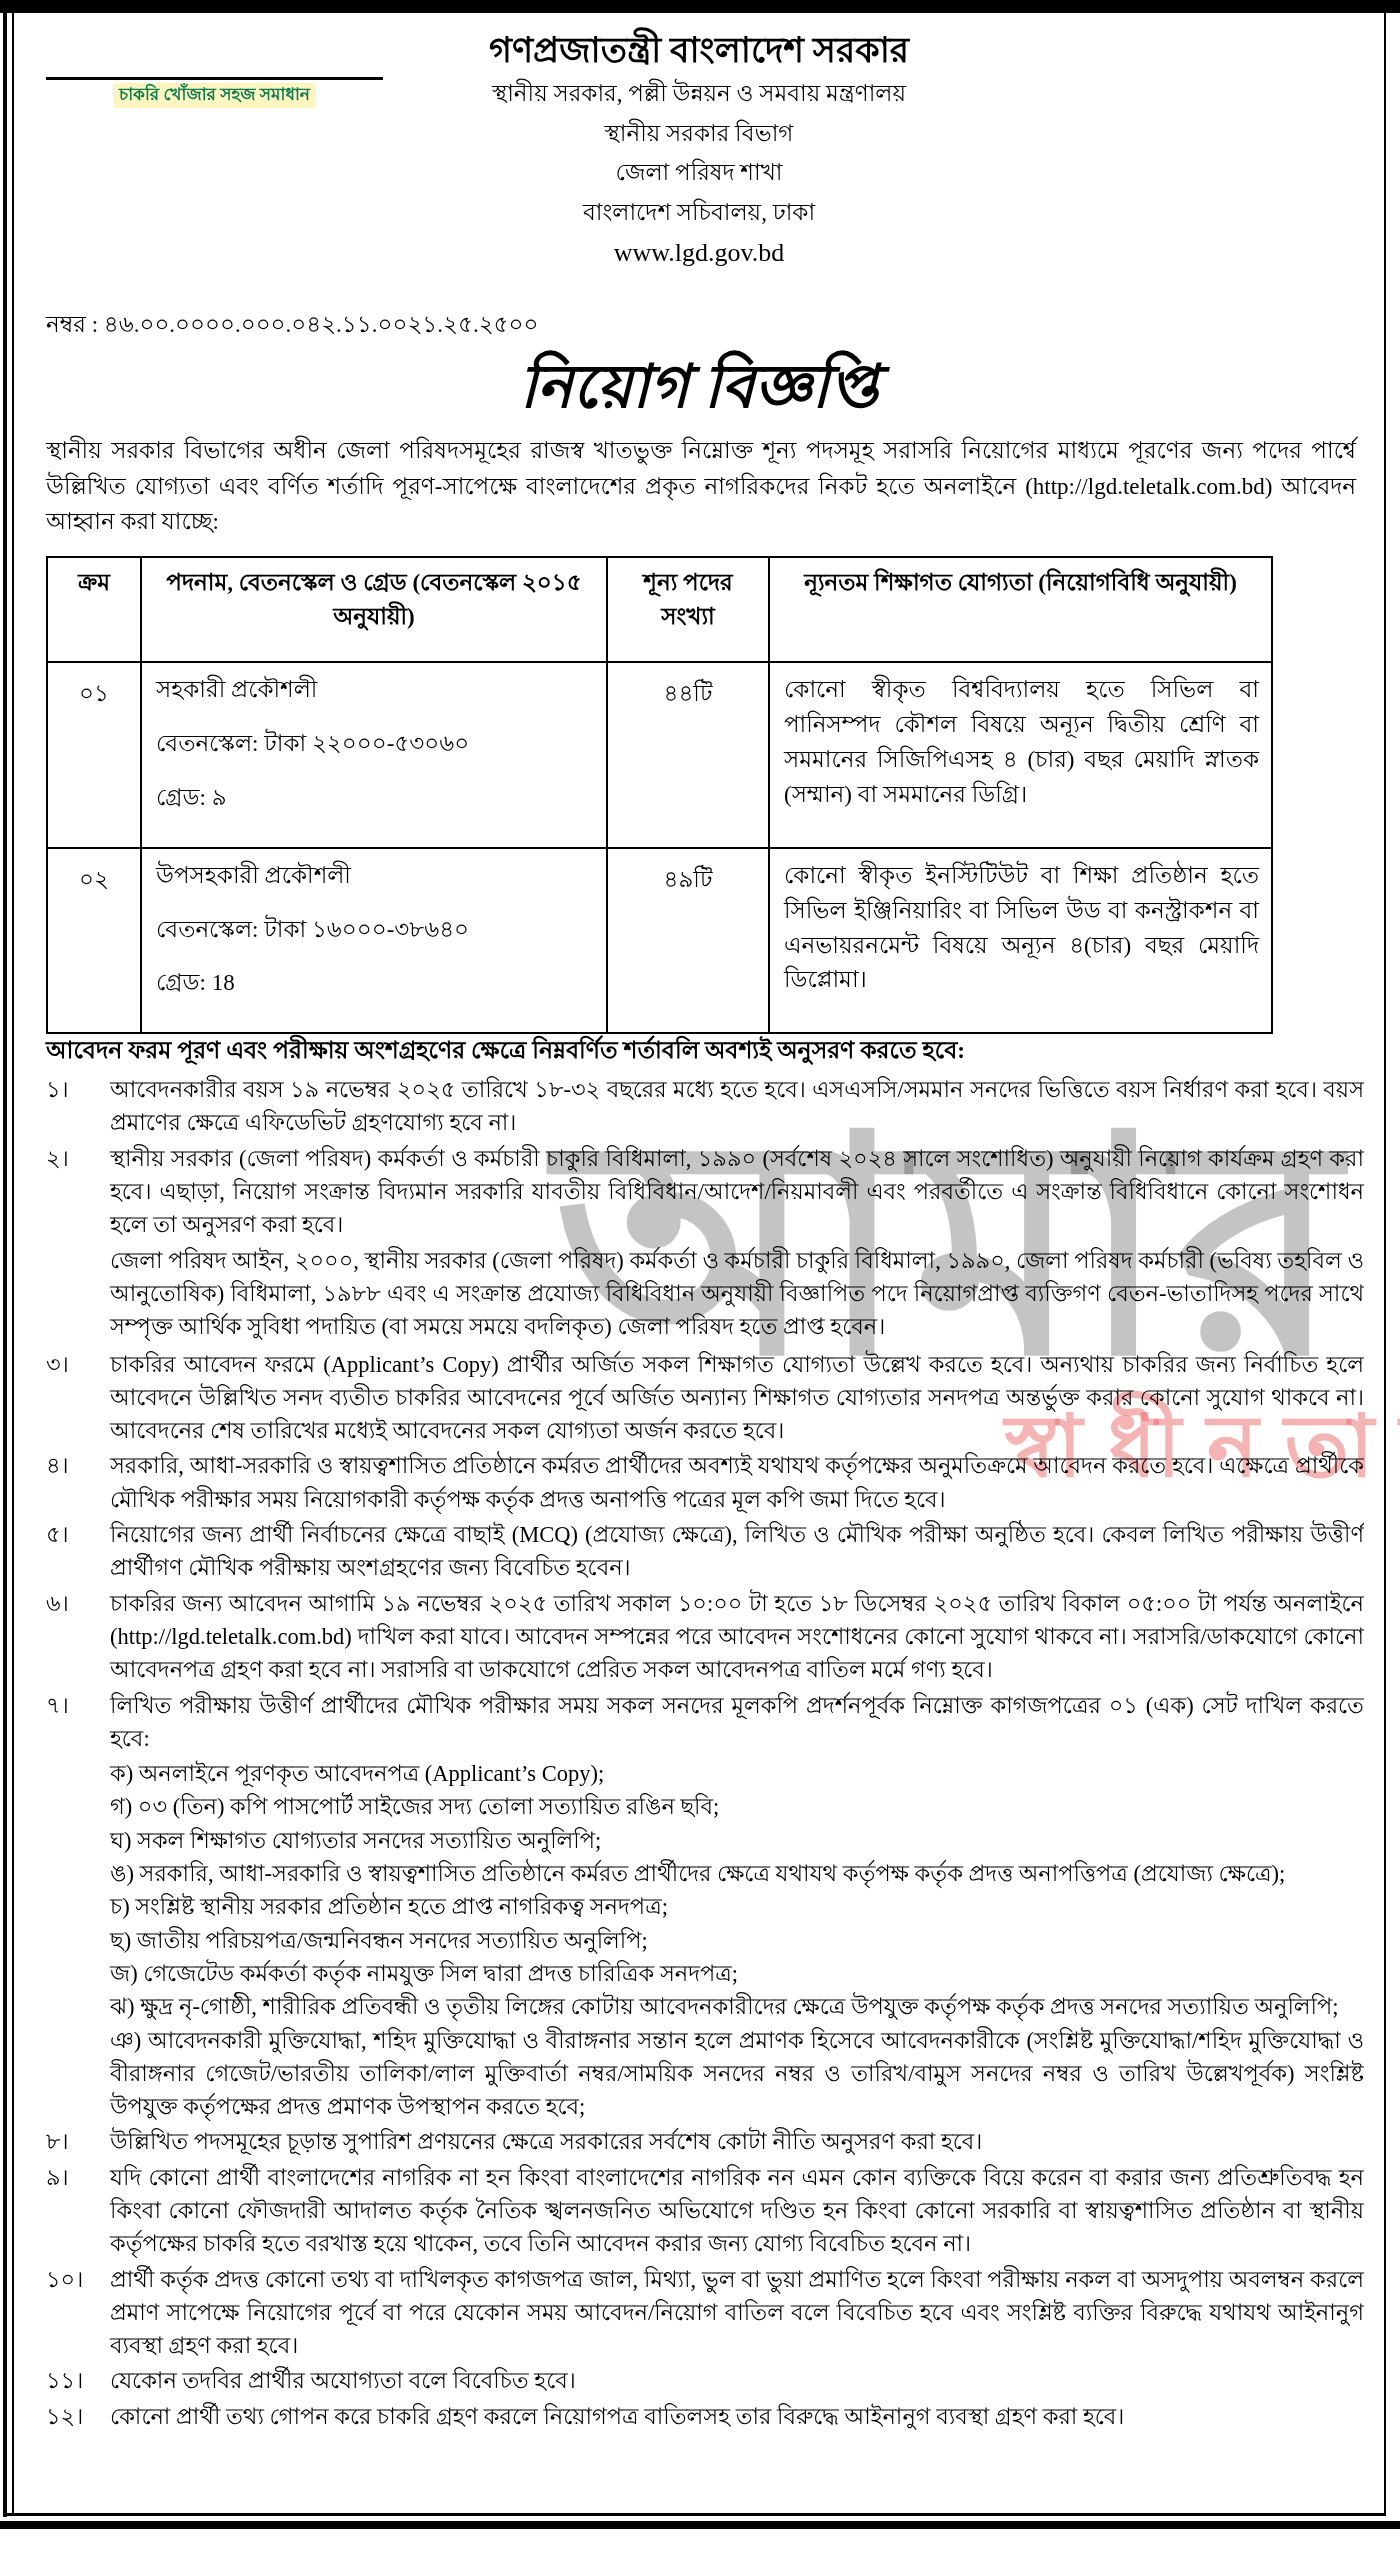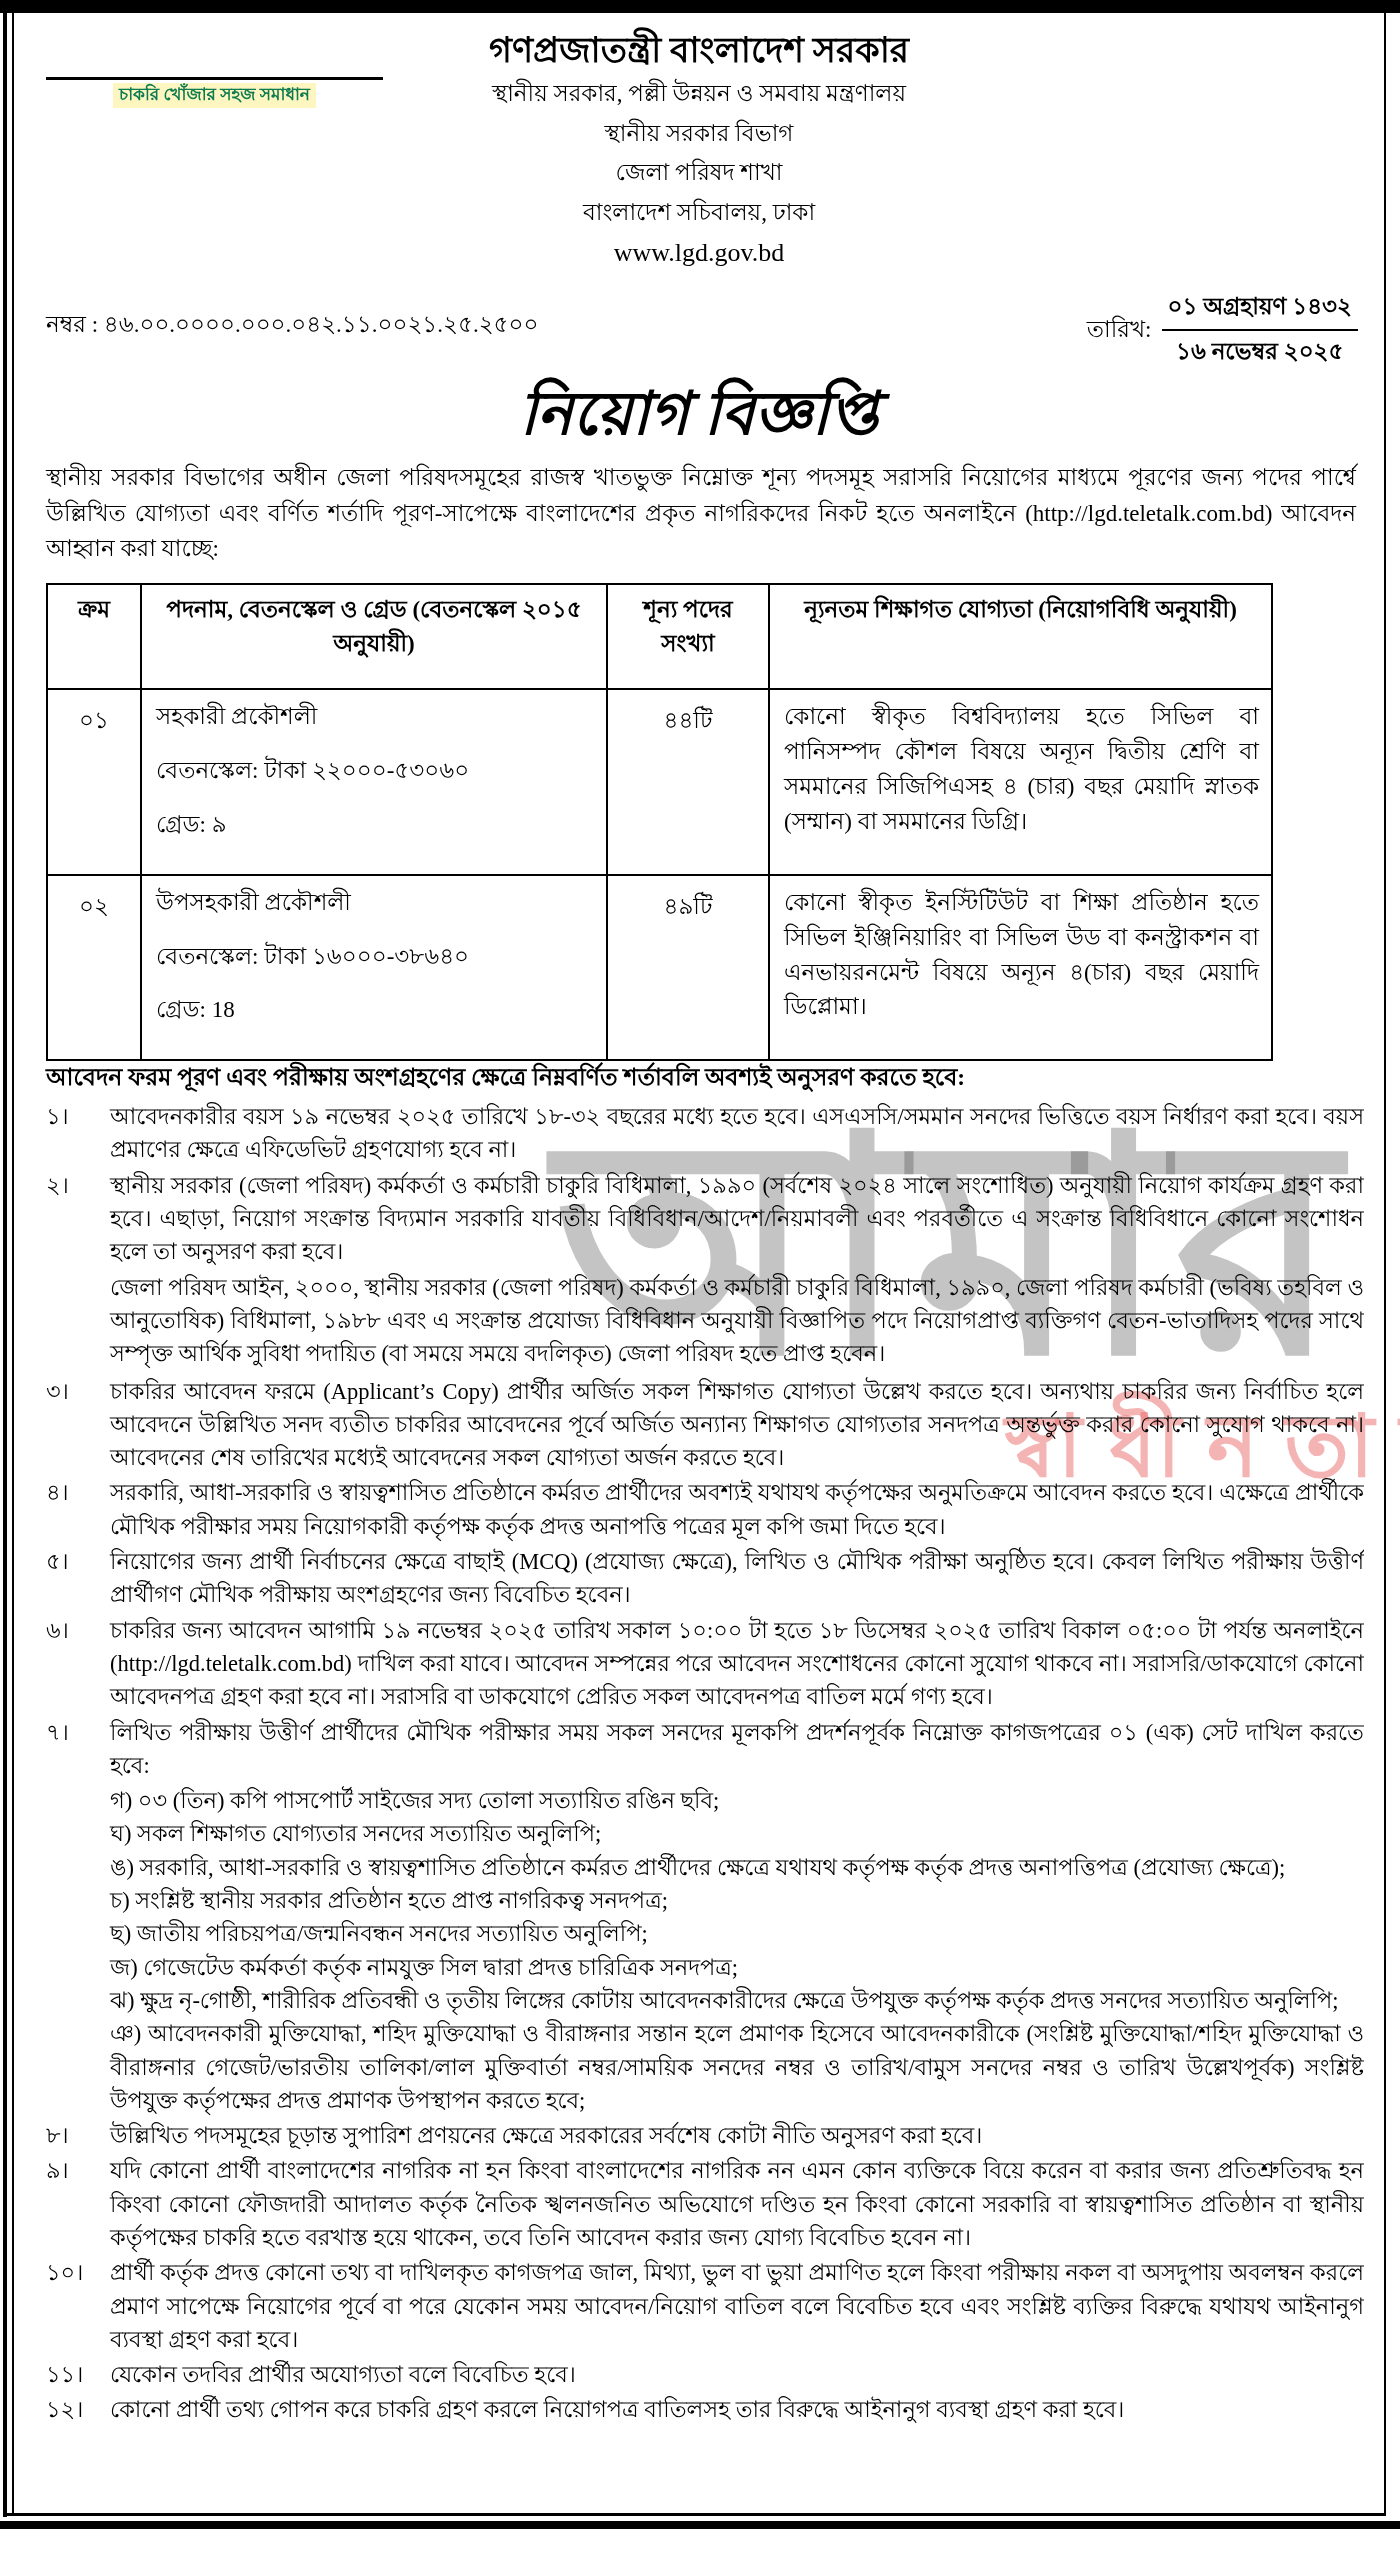--- a/index.html
+++ b/index.html
@@ -90,27 +90,20 @@
     <div class="hdr-site">www.lgd.gov.bd</div>
   </div>
 
   <div class="logo">
     <div class="logo-rule"></div>
     <div class="logo-tagline">চাকরি খোঁজার সহজ সমাধান</div>
   </div>
 
   <div class="meta">
     <div class="memo">নম্বর : ৪৬.০০.০০০০.০০০.০৪২.১১.০০২১.২৫.২৫০০</div>
-    <div class="dateblk">
-      <span>তারিখ:</span>
-      <span class="date-stack">
-        <span class="date-top">০১ অগ্রহায়ণ ১৪৩২</span>
-        <span class="date-bot">১৬ নভেম্বর ২০২৫</span>
-      </span>
-    </div>
   </div>
 
   <div class="title">নিয়োগ বিজ্ঞপ্তি</div>
 
   <div class="intro">স্থানীয় সরকার বিভাগের অধীন জেলা পরিষদসমূহের রাজস্ব খাতভুক্ত নিম্নোক্ত শূন্য পদসমূহ সরাসরি নিয়োগের মাধ্যমে পূরণের জন্য পদের পার্শ্বে উল্লিখিত যোগ্যতা এবং বর্ণিত শর্তাদি পূরণ-সাপেক্ষে বাংলাদেশের প্রকৃত নাগরিকদের নিকট হতে অনলাইনে (http://lgd.teletalk.com.bd) আবেদন আহ্বান করা যাচ্ছে:</div>
 
   <table class="posts">
     <tbody>
         <tr>
       <th class="h-sl">ক্রম</th>
@@ -173,20 +166,21 @@
 
   <div class="cond">
     <span class="num">৬।</span>
     <div class="bodytxt">চাকরির জন্য আবেদন আগামি ১৯ নভেম্বর ২০২৫ তারিখ সকাল ১০:০০ টা হতে ১৮ ডিসেম্বর ২০২৫ তারিখ বিকাল ০৫:০০ টা পর্যন্ত অনলাইনে (http://lgd.teletalk.com.bd) দাখিল করা যাবে। আবেদন সম্পন্নের পরে আবেদন সংশোধনের কোনো সুযোগ থাকবে না। সরাসরি/ডাকযোগে কোনো আবেদনপত্র গ্রহণ করা হবে না। সরাসরি বা ডাকযোগে প্রেরিত সকল আবেদনপত্র বাতিল মর্মে গণ্য হবে।</div>
   </div>
 
   <div class="cond">
     <span class="num">৭।</span>
     <div class="bodytxt">
       <p>লিখিত পরীক্ষায় উত্তীর্ণ প্রার্থীদের মৌখিক পরীক্ষার সময় সকল সনদের মূলকপি প্রদর্শনপূর্বক নিম্নোক্ত কাগজপত্রের ০১ (এক) সেট দাখিল করতে হবে:</p>
+      <div class="sub">ক) অনলাইনে পূরণকৃত আবেদনপত্র (Applicant’s Copy);</div>
       <div class="sub">গ) ০৩ (তিন) কপি পাসপোর্ট সাইজের সদ্য তোলা সত্যায়িত রঙিন ছবি;</div>
       <div class="sub">ঘ) সকল শিক্ষাগত যোগ্যতার সনদের সত্যায়িত অনুলিপি;</div>
       <div class="sub">ঙ) সরকারি, আধা-সরকারি ও স্বায়ত্বশাসিত প্রতিষ্ঠানে কর্মরত প্রার্থীদের ক্ষেত্রে যথাযথ কর্তৃপক্ষ কর্তৃক প্রদত্ত অনাপত্তিপত্র (প্রযোজ্য ক্ষেত্রে);</div>
       <div class="sub">চ) সংশ্লিষ্ট স্থানীয় সরকার প্রতিষ্ঠান হতে প্রাপ্ত নাগরিকত্ব সনদপত্র;</div>
       <div class="sub">ছ) জাতীয় পরিচয়পত্র/জন্মনিবন্ধন সনদের সত্যায়িত অনুলিপি;</div>
       <div class="sub">জ) গেজেটেড কর্মকর্তা কর্তৃক নামযুক্ত সিল দ্বারা প্রদত্ত চারিত্রিক সনদপত্র;</div>
       <div class="sub">ঝ) ক্ষুদ্র নৃ-গোষ্ঠী, শারীরিক প্রতিবন্ধী ও তৃতীয় লিঙ্গের কোটায় আবেদনকারীদের ক্ষেত্রে উপযুক্ত কর্তৃপক্ষ কর্তৃক প্রদত্ত সনদের সত্যায়িত অনুলিপি;</div>
       <div class="sub">ঞ) আবেদনকারী মুক্তিযোদ্ধা, শহিদ মুক্তিযোদ্ধা ও বীরাঙ্গনার সন্তান হলে প্রমাণক হিসেবে আবেদনকারীকে (সংশ্লিষ্ট মুক্তিযোদ্ধা/শহিদ মুক্তিযোদ্ধা ও বীরাঙ্গনার গেজেট/ভারতীয় তালিকা/লাল মুক্তিবার্তা নম্বর/সাময়িক সনদের নম্বর ও তারিখ/বামুস সনদের নম্বর ও তারিখ উল্লেখপূর্বক) সংশ্লিষ্ট উপযুক্ত কর্তৃপক্ষের প্রদত্ত প্রমাণক উপস্থাপন করতে হবে;</div>
     </div>
   </div>

